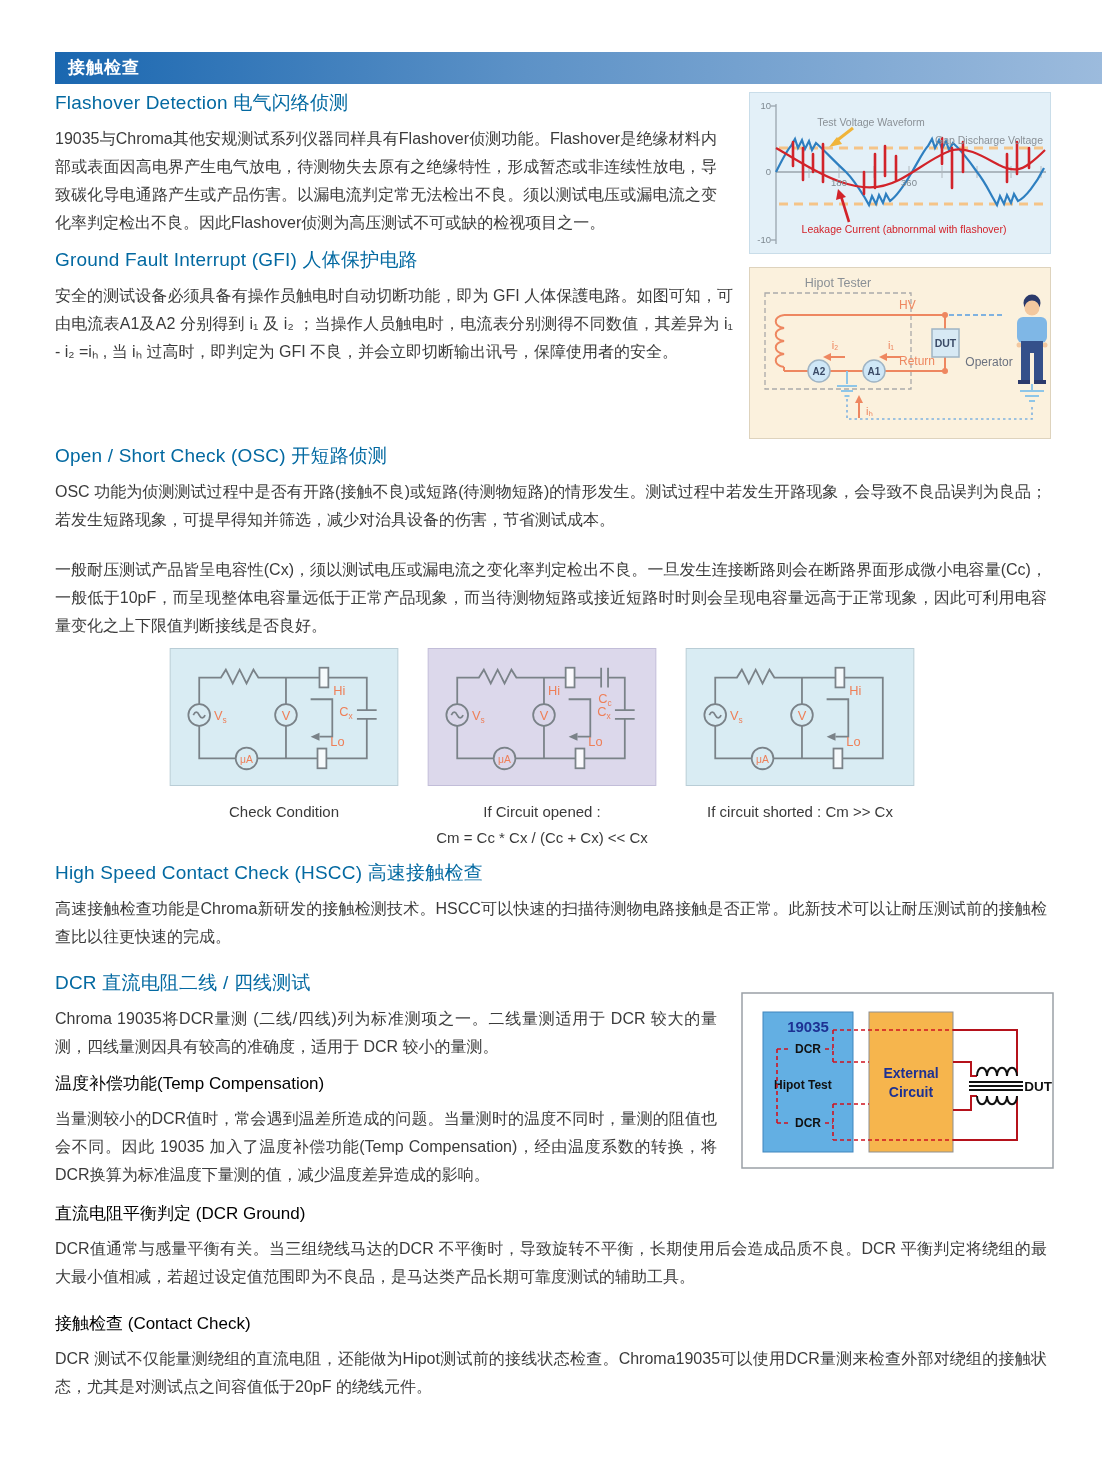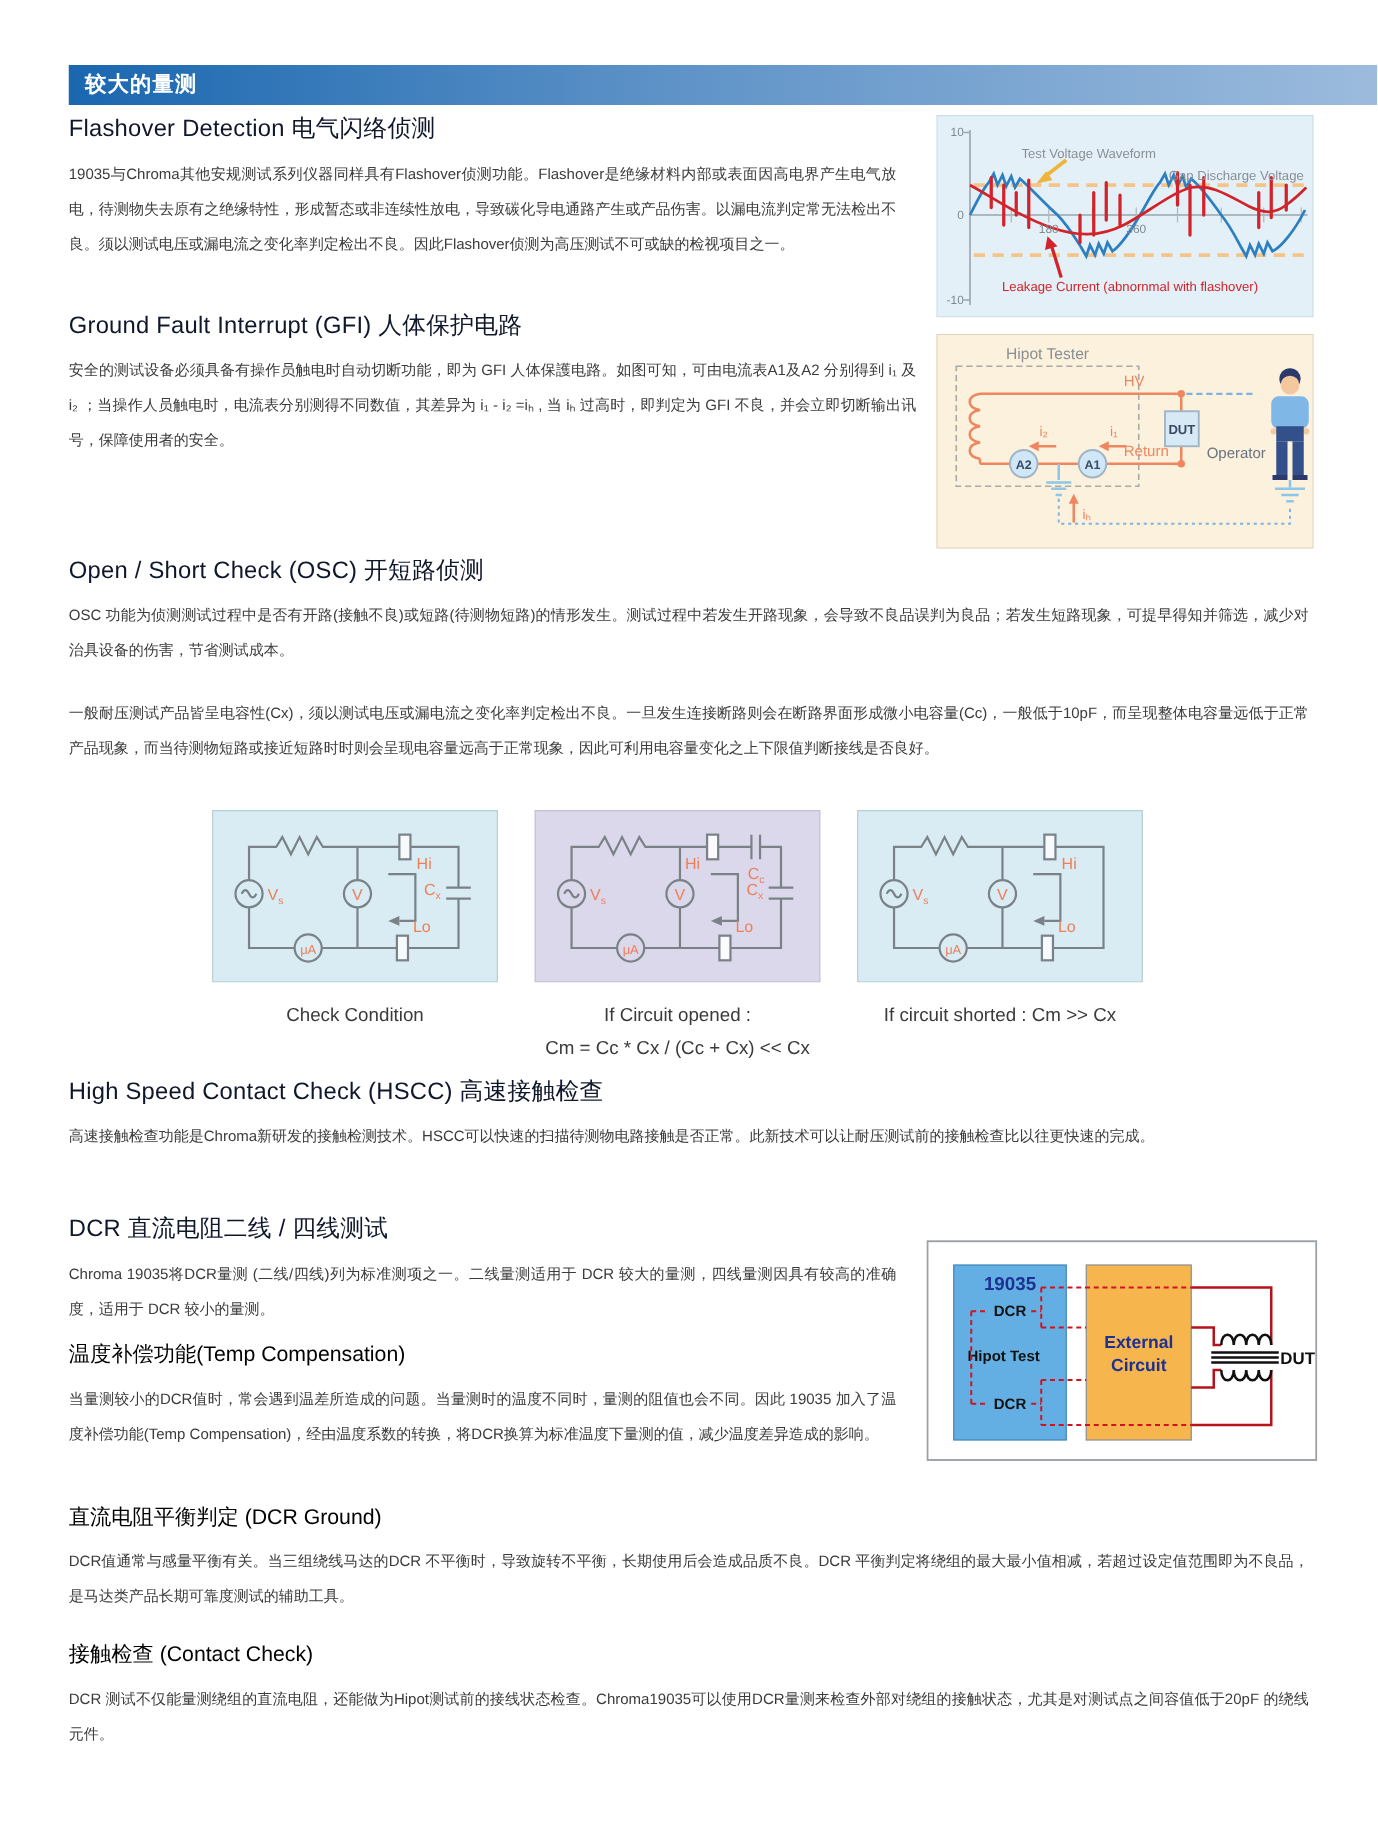--- a/index.html
+++ b/index.html
@@ -3,37 +3,37 @@
 <meta charset="utf-8">
 <style>
   html,body{margin:0;padding:0;background:#ffffff;}
   .page{position:relative;width:1102px;height:1470px;background:#ffffff;overflow:hidden;
         font-family:"Liberation Sans", sans-serif;}
   .bar{position:absolute;top:52px;left:55px;right:0;height:32px;
        background:linear-gradient(90deg,#1a67b0 0%,#5d92c7 45%,#9cbbdd 100%);
        color:#ffffff;font-size:17px;font-weight:bold;line-height:32px;
        padding-left:13px;letter-spacing:1px;box-sizing:border-box;}
   .sec{position:absolute;}
-  .sec h2{margin:0 0 9px 0;font-size:19px;font-weight:400;color:#0f172a;letter-spacing:.2px;}
+  .sec h2{margin:0 0 9px 0;font-size:19px;font-weight:400;color:#0369a1;letter-spacing:.2px;}
   .sec h3{margin:0 0 10px 0;font-size:17px;font-weight:400;color:#000000;}
-  .sec p{margin:0;font-size:12px;line-height:28px;color:#3b3b3b;text-align:justify;}
+  .sec p{margin:0;font-size:16px;line-height:28px;color:#3b3b3b;text-align:justify;}
   .sec p + p{margin-top:22px;}
   .fig{position:absolute;margin:0;padding:4px;}
   .circuits{position:absolute;top:648px;left:168px;display:flex;gap:26px;}
   .circ{width:232px;}
   .circ .cap{margin-top:10px;text-align:center;font-size:15px;line-height:24px;color:#3a3a3a;white-space:nowrap;}
   svg text{font-family:"Liberation Sans", sans-serif;}
 </style>
 </head>
 <body>
 
 <div class="page">
 
   <div class="bar">
-    <span>较大的量测</span>
+    <span>接触检查</span>
   </div>
 
   <section class="sec" style="top:90px;left:55px;width:662px">
     <h2>Flashover Detection 电气闪络侦测</h2>
     <p>19035与Chroma其他安规测试系列仪器同样具有Flashover侦测功能。Flashover是绝缘材料内部或表面因高电界产生电气放电，待测物失去原有之绝缘特性，形成暂态或非连续性放电，导致碳化导电通路产生或产品伤害。以漏电流判定常无法检出不良。须以测试电压或漏电流之变化率判定检出不良。因此Flashover侦测为高压测试不可或缺的检视项目之一。</p>
   </section>
 
   <figure class="fig" style="top:88px;left:745px">
     <svg width="302" height="162" viewBox="0 0 302 162">
       <rect x="0.5" y="0.5" width="301" height="161" fill="#e3f0f8" stroke="#c9dde9"></rect>

